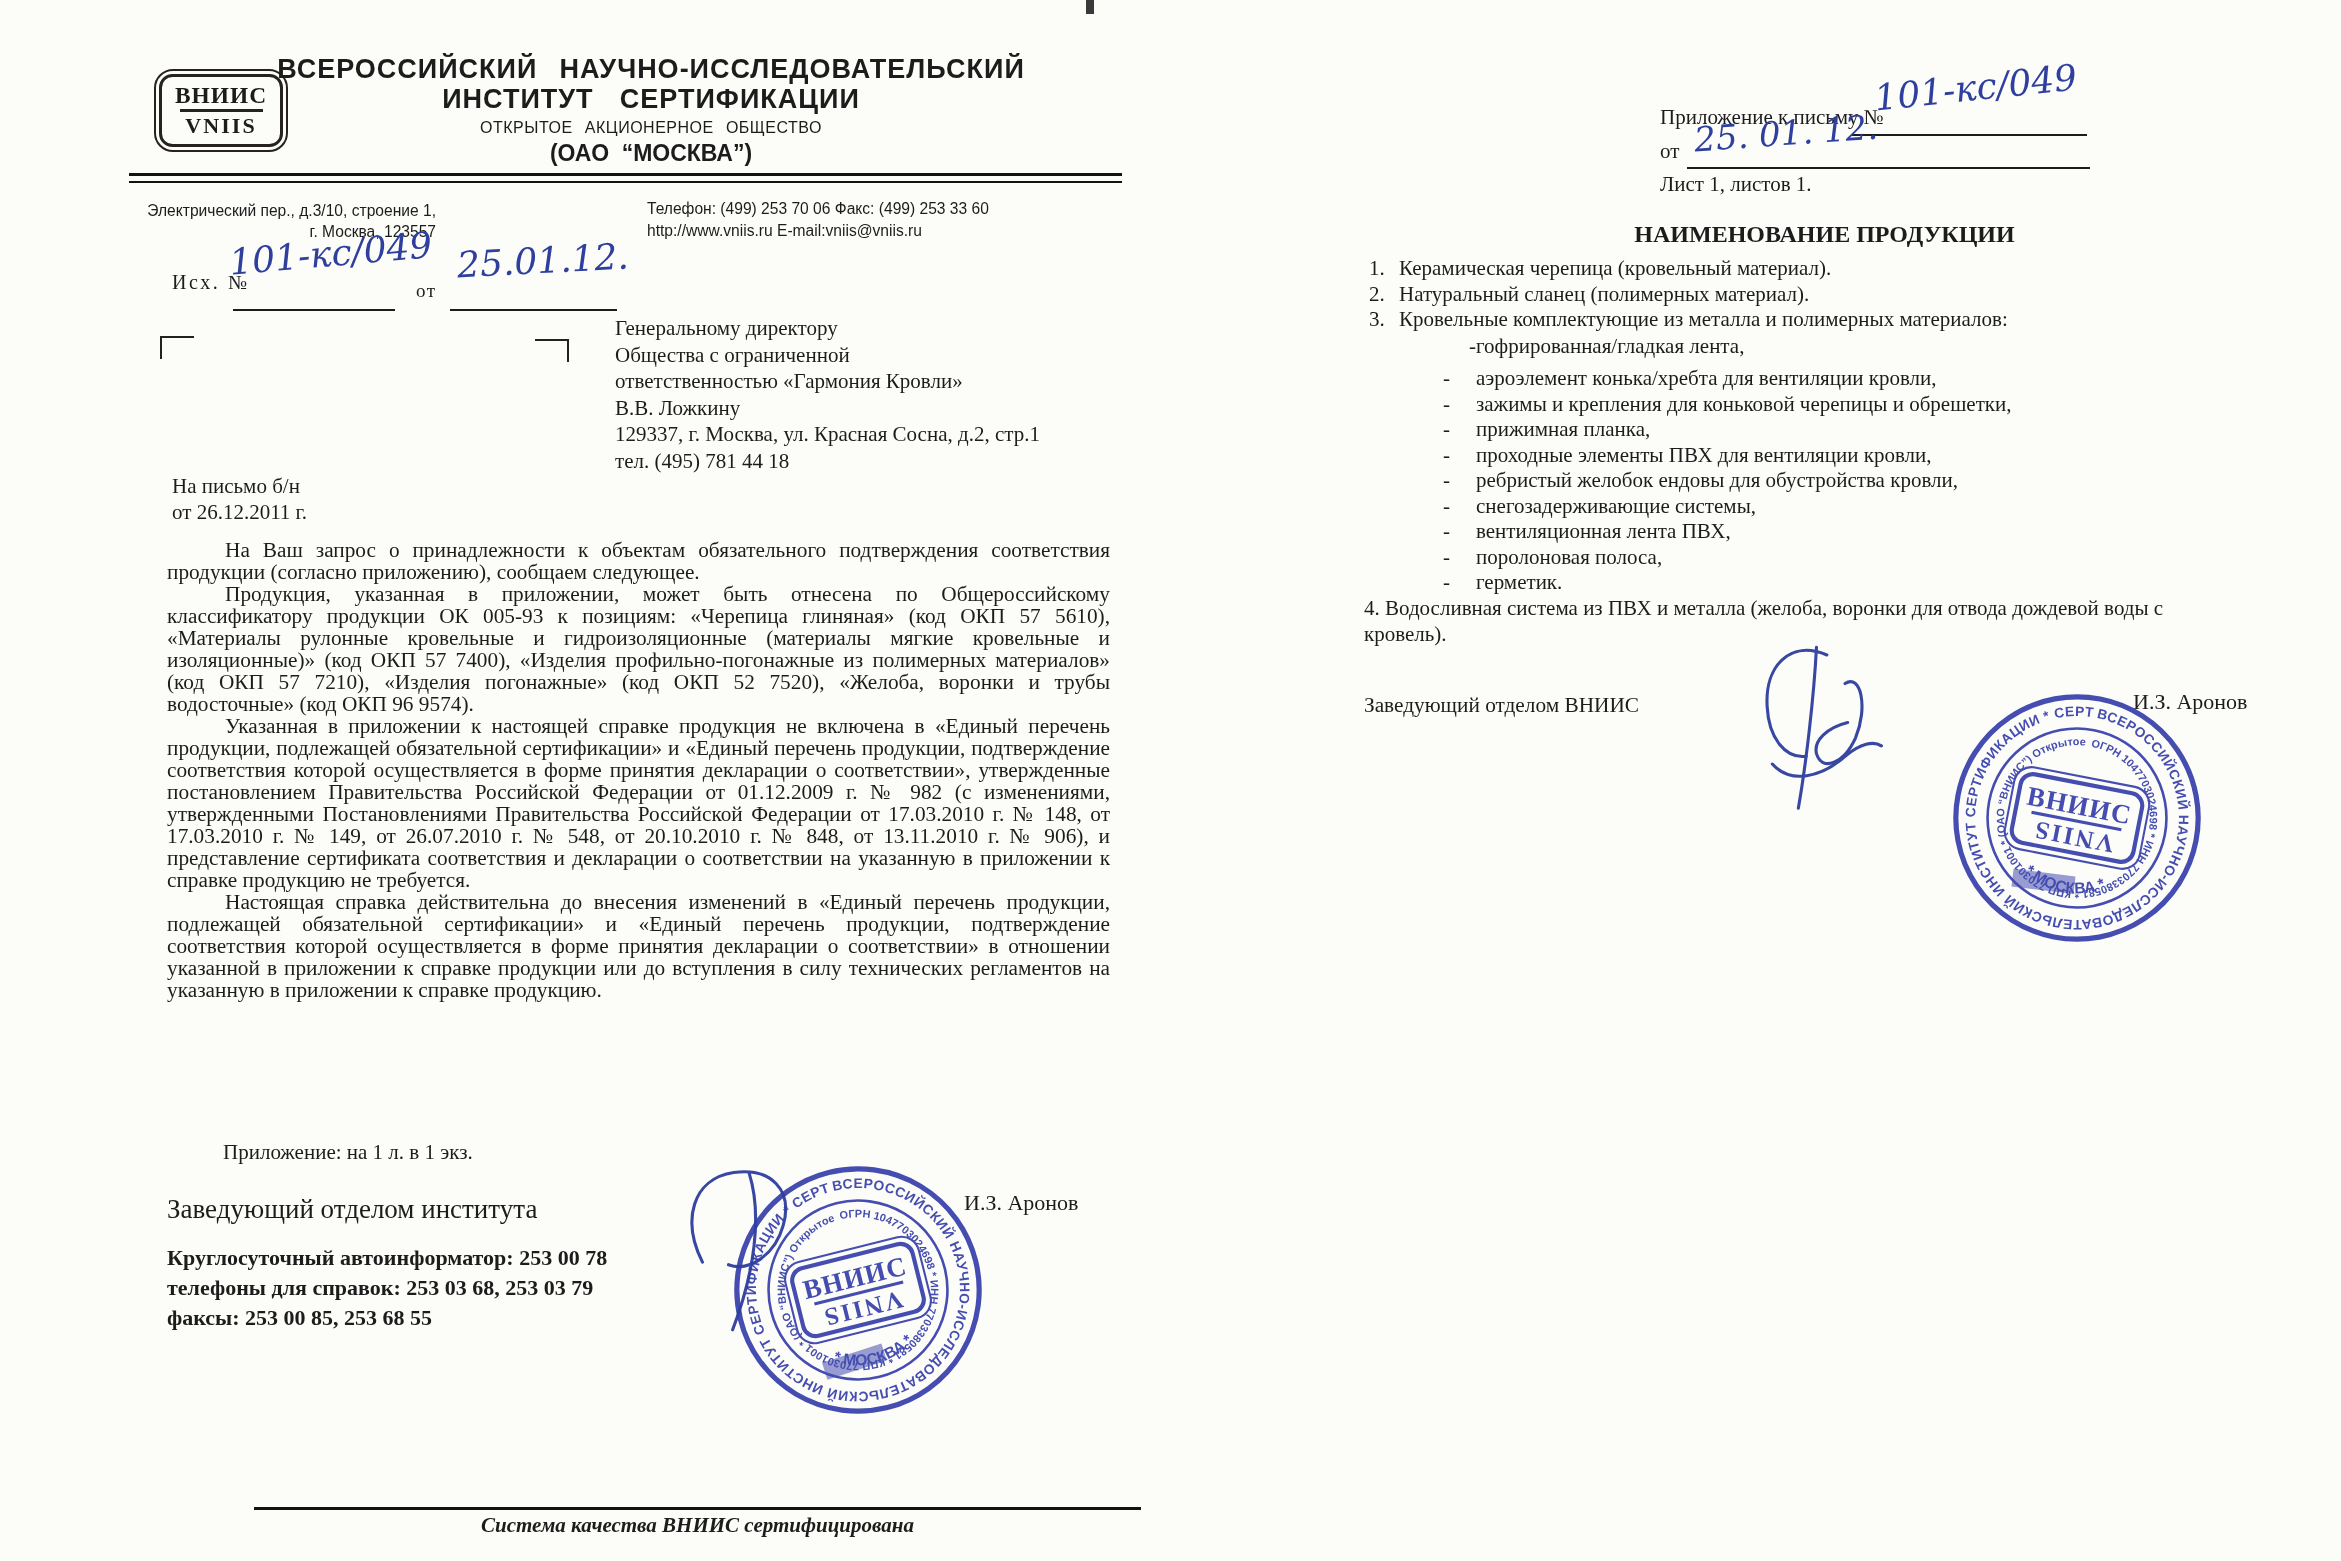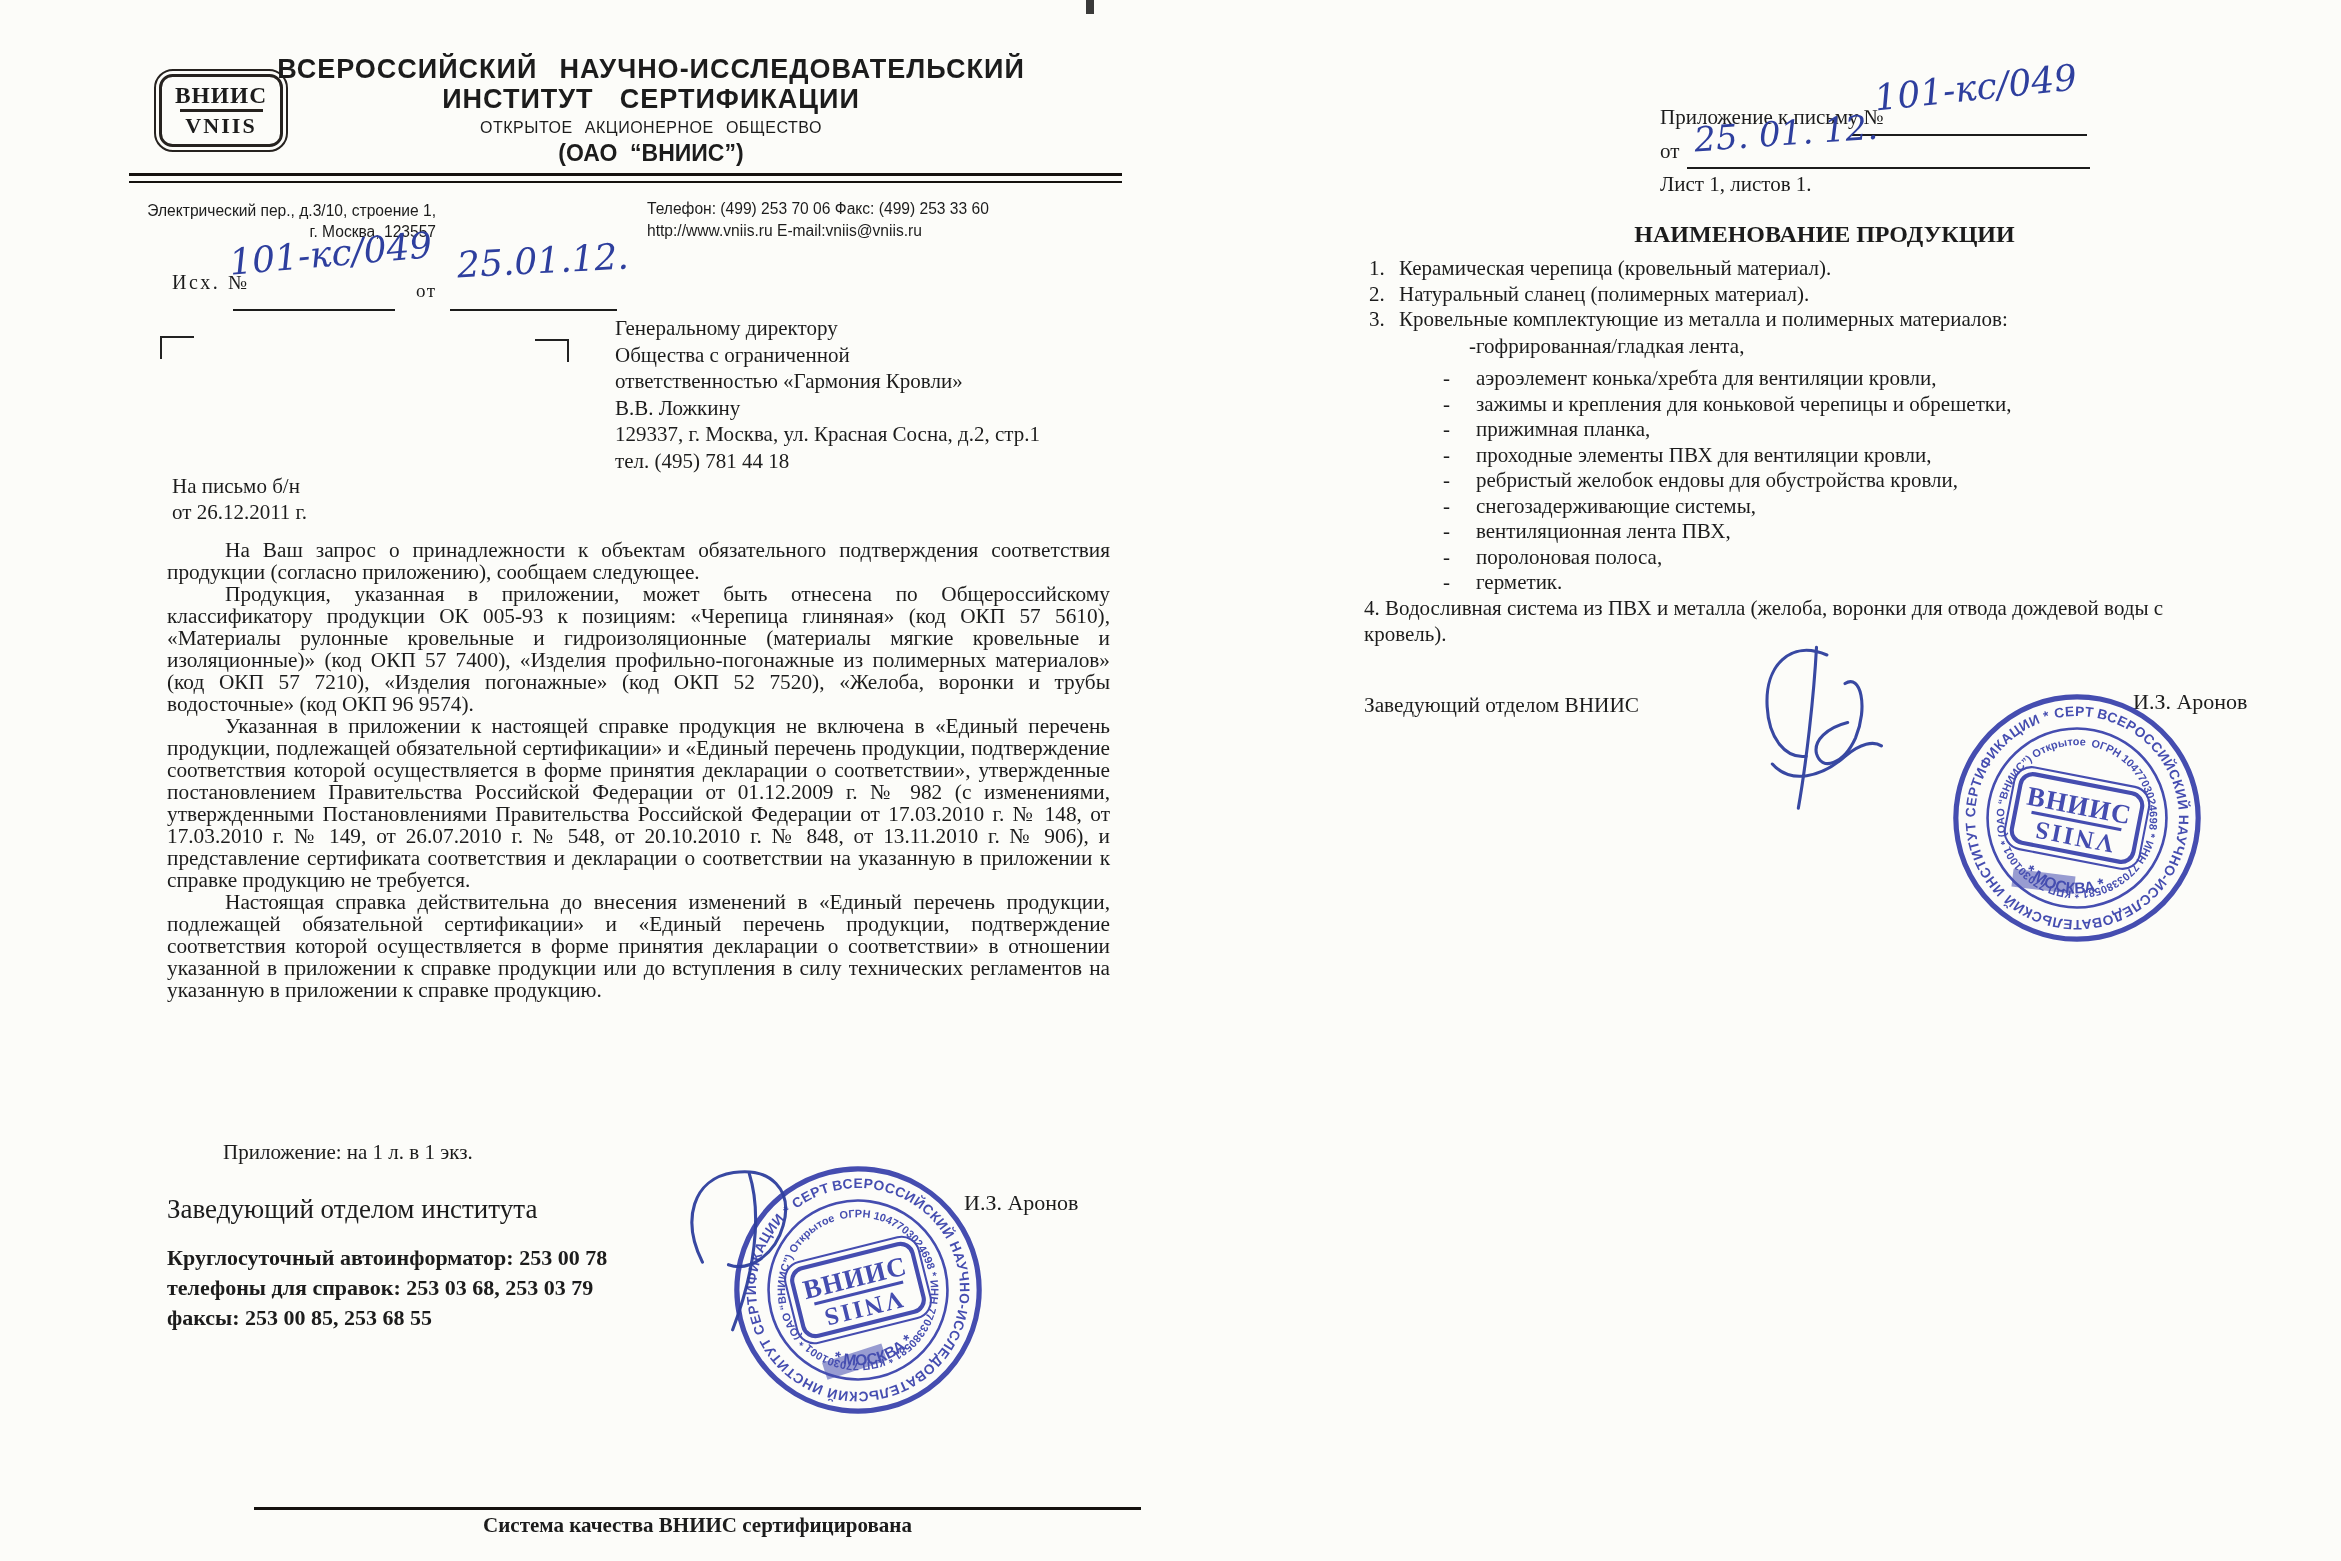--- a/index.html
+++ b/index.html
@@ -42,21 +42,21 @@
 
   .bodytext{left:167px;top:539px;width:943px;font-size:21.3px;line-height:22px;text-align:justify;}
   .bodytext p{margin:0;text-indent:58px;}
 
   .attach{left:223px;top:1140px;font-size:21px;}
   .sign-title-l{left:167px;top:1194px;font-size:27px;text-align:right;}
   .sign-name-l{left:964px;top:1190px;font-size:22px;}
   .hotline{left:167px;top:1243px;font-size:22px;line-height:30px;font-weight:bold;}
 
   .foot-rule{left:254px;top:1507px;width:887px;height:0;border-top:3.6px solid #15120f;}
-  .foot-text{left:254px;top:1513px;width:887px;text-align:center;font-size:21px;font-weight:bold;}
+  .foot-text{left:254px;top:1513px;width:887px;text-align:center;font-size:21px;font-weight:bold;font-style:italic;}
 
   
   .app-label{left:1660px;top:105px;font-size:21px;}
   .app-from{left:1660px;top:139px;font-size:21px;}
   .app-sheet{left:1660px;top:172px;font-size:21px;}
   .r-title{left:1364px;top:221px;width:921px;text-align:center;font-size:24px;font-weight:bold;}
   .ritem{left:1369px;font-size:21px;white-space:nowrap;}
   .ritem .num{display:inline-block;width:30px;}
   .rbullet{left:1443px;font-size:21px;white-space:nowrap;}
   .rbullet .dash{display:inline-block;width:33px;}
@@ -82,21 +82,21 @@
         <div class="logo-top serif">ВНИИС</div>
         <div class="logo-div"></div>
         <div class="logo-bottom serif">VNIIS</div>
       </div>
     </div>
 
     <div class="abs head-block sans">
       <div class="head-l1">ВСЕРОССИЙСКИЙ  НАУЧНО-ИССЛЕДОВАТЕЛЬСКИЙ</div>
       <div class="head-l2">ИНСТИТУТ  СЕРТИФИКАЦИИ</div>
       <div class="head-l3">ОТКРЫТОЕ  АКЦИОНЕРНОЕ  ОБЩЕСТВО</div>
-      <div class="head-l4">(ОАО  “ВНИИС”)</div>
+      <div class="head-l4">(ОАО  “МОСКВА”)</div>
     </div>
 
     <div class="abs dbl-rule"></div>
 
     <div class="abs addr sans">
       <div>Электрический пер., д.3/10, строение 1,</div>
       <div>г. Москва, 123557</div>
     </div>
 
     <div class="abs phones sans">

